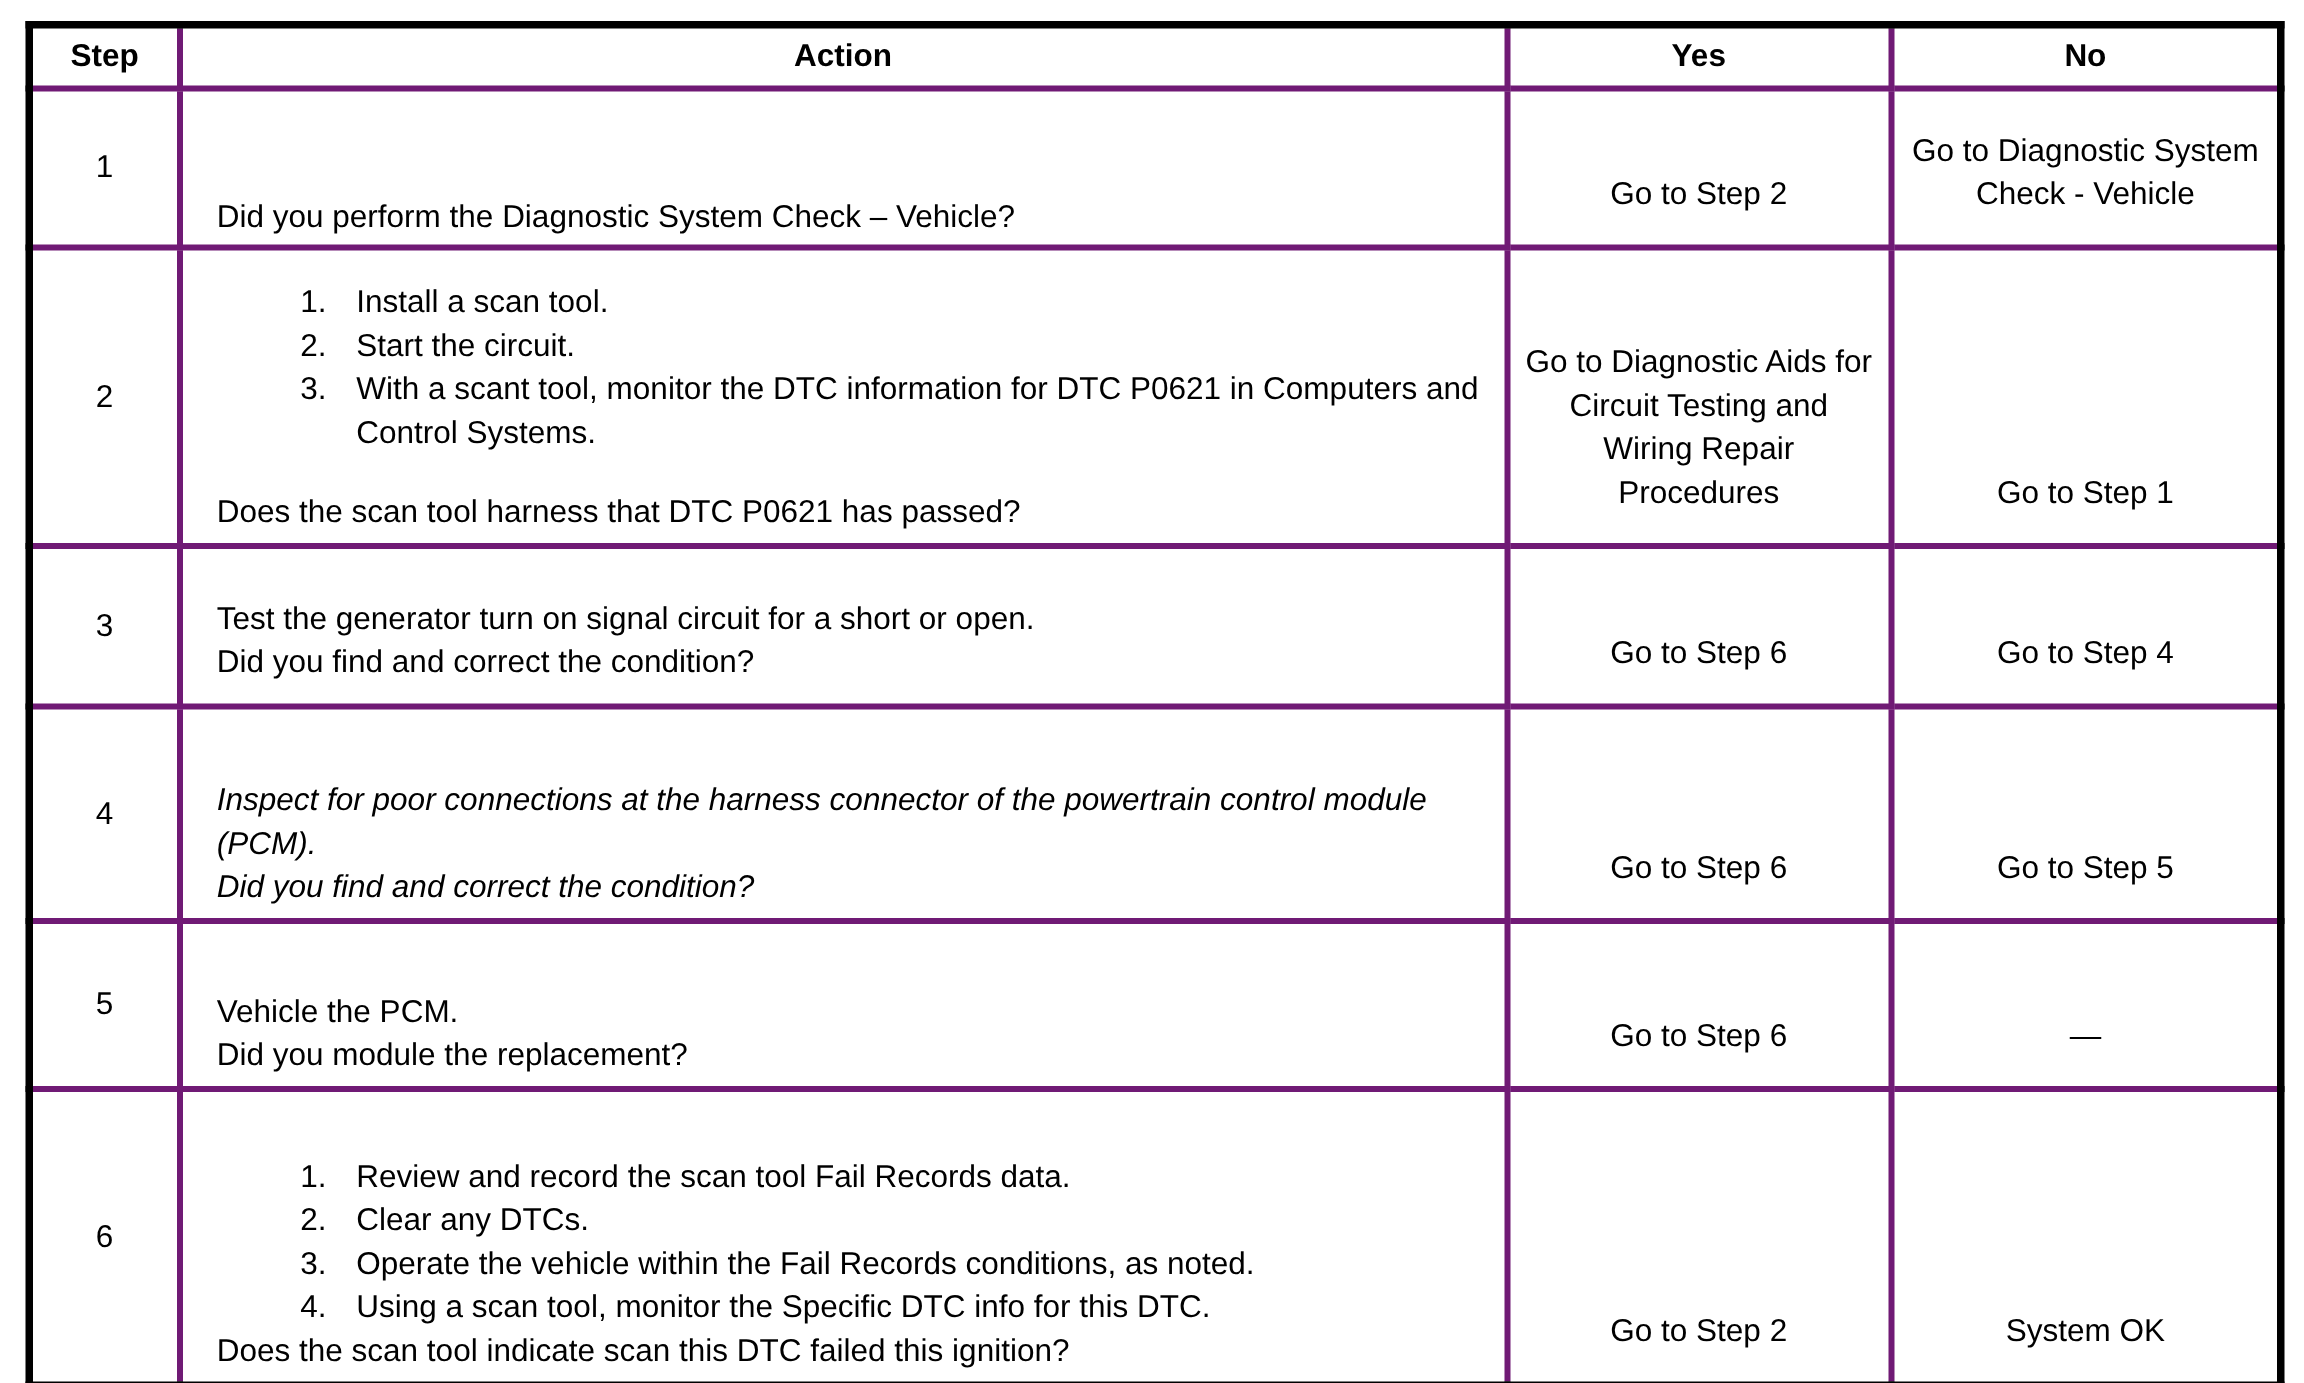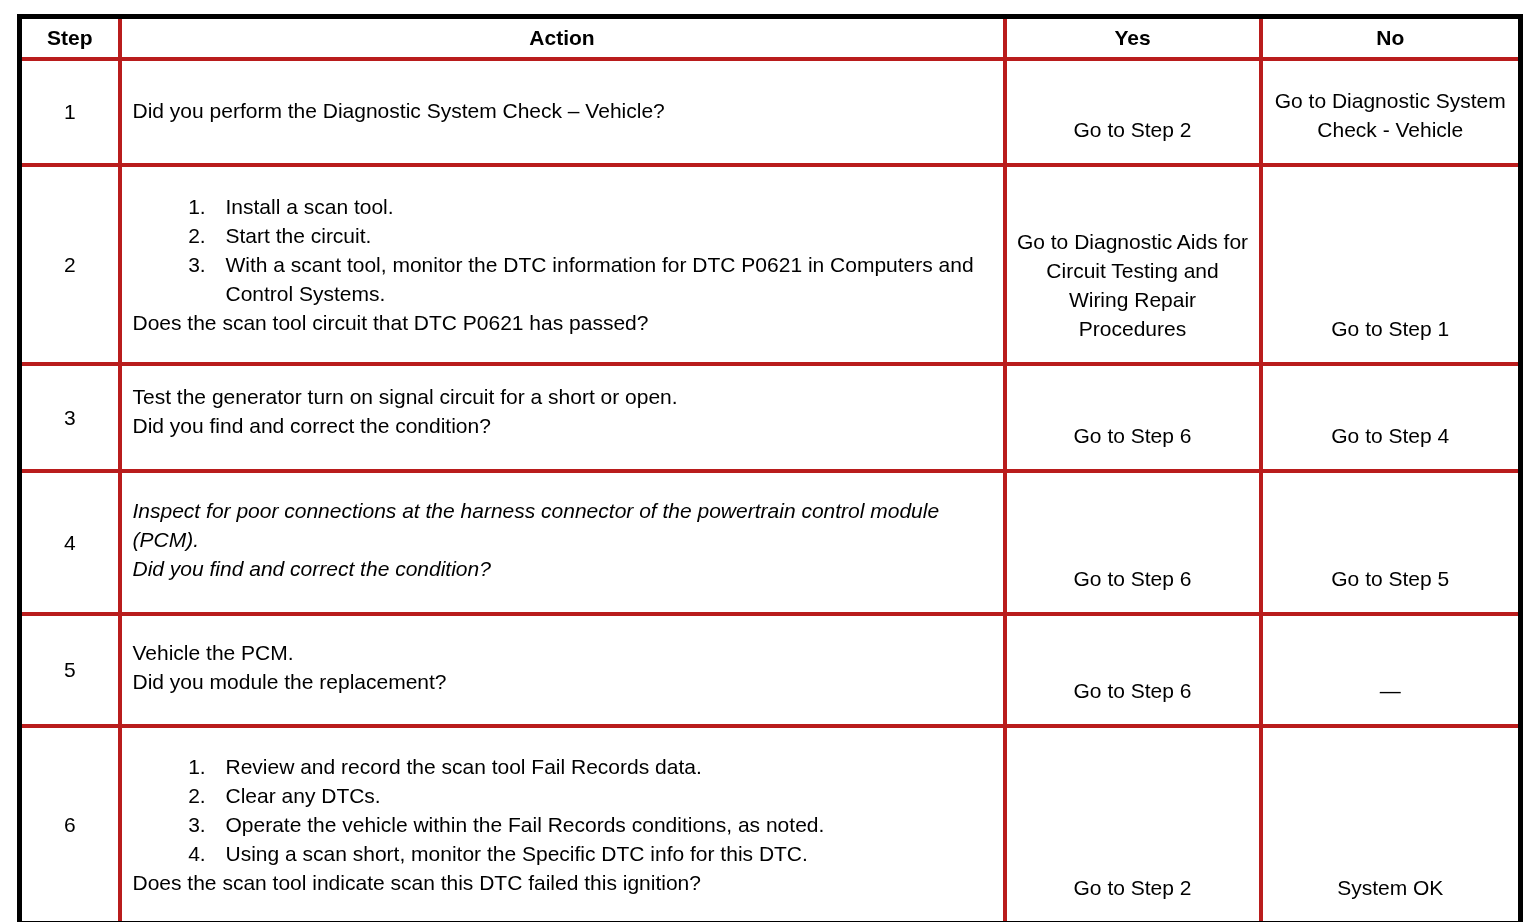--- a/index.html
+++ b/index.html
@@ -24,21 +24,21 @@
     table-layout: fixed;
     font-size: 21px;
     line-height: 29px;
   }
   table.diag col.c-step   { width: 100px; }
   table.diag col.c-action { width: 885px; }
   table.diag col.c-yes    { width: 256px; }
   table.diag col.c-no     { width: 260px; }
 
   table.diag th, table.diag td {
-    border: 4px solid #b91c1c;
+    border: 4px solid #701a75;
     padding: 0;
     overflow: hidden;
   }
   table.diag { border: 5px solid #000000; }
 
   table.diag thead tr { height: 42px; }
   table.diag th {
     font-weight: bold;
     text-align: center;
     vertical-align: middle;
@@ -49,22 +49,22 @@
     text-align: center;
     vertical-align: middle;
   }
   td.action {
     vertical-align: top;
   }
   .acwrap {
     height: 100%;
     display: flex;
     flex-direction: column;
-    justify-content: center;
-    padding: 1px 8px 4px 11px;
+    justify-content: flex-end;
+    padding: 1px 8px 4px 23px;
     box-sizing: border-box;
   }
   .acwrap ol {
     margin: 5px 0 0 0;
     padding: 0 0 0 79px;
   }
   .acwrap ol li {
     padding-left: 14px;
   }
   .action-question {
@@ -109,27 +109,27 @@
           <td class="goto">
             <div class="goto-inner">Go to Step 2</div>
           </td>
           <td class="goto">
             <div class="goto-inner">Go to Diagnostic System Check - Vehicle</div>
           </td>
         </tr>
         <tr style="height: 195px;">
           <td class="step">2</td>
           <td class="action">
-            <div class="acwrap" style="height: 195px;">
+            <div class="acwrap" style="height: 195px; gap: 24px;">
               <ol>
                 <li>Install a scan tool.</li>
                 <li>Start the circuit.</li>
                 <li>With a scant tool, monitor the DTC information for DTC P0621 in Computers and Control Systems.</li>
               </ol>
-              <div class="action-question">Does the scan tool circuit that DTC P0621 has passed?</div>
+              <div class="action-question">Does the scan tool harness that DTC P0621 has passed?</div>
             </div>
           </td>
           <td class="goto">
             <div class="goto-inner">Go to Diagnostic Aids for Circuit Testing and Wiring Repair Procedures</div>
           </td>
           <td class="goto">
             <div class="goto-inner">Go to Step 1</div>
           </td>
         </tr>
         <tr style="height: 107px;">
@@ -178,21 +178,21 @@
           </td>
         </tr>
         <tr style="height: 193px;">
           <td class="step">6</td>
           <td class="action">
             <div class="acwrap" style="height: 193px;">
               <ol>
                 <li>Review and record the scan tool Fail Records data.</li>
                 <li>Clear any DTCs.</li>
                 <li>Operate the vehicle within the Fail Records conditions, as noted.</li>
-                <li>Using a scan short, monitor the Specific DTC info for this DTC.</li>
+                <li>Using a scan tool, monitor the Specific DTC info for this DTC.</li>
               </ol>
               <div class="action-question">Does the scan tool indicate scan this DTC failed this ignition?</div>
             </div>
           </td>
           <td class="goto">
             <div class="goto-inner">Go to Step 2</div>
           </td>
           <td class="goto">
             <div class="goto-inner">System OK</div>
           </td>

